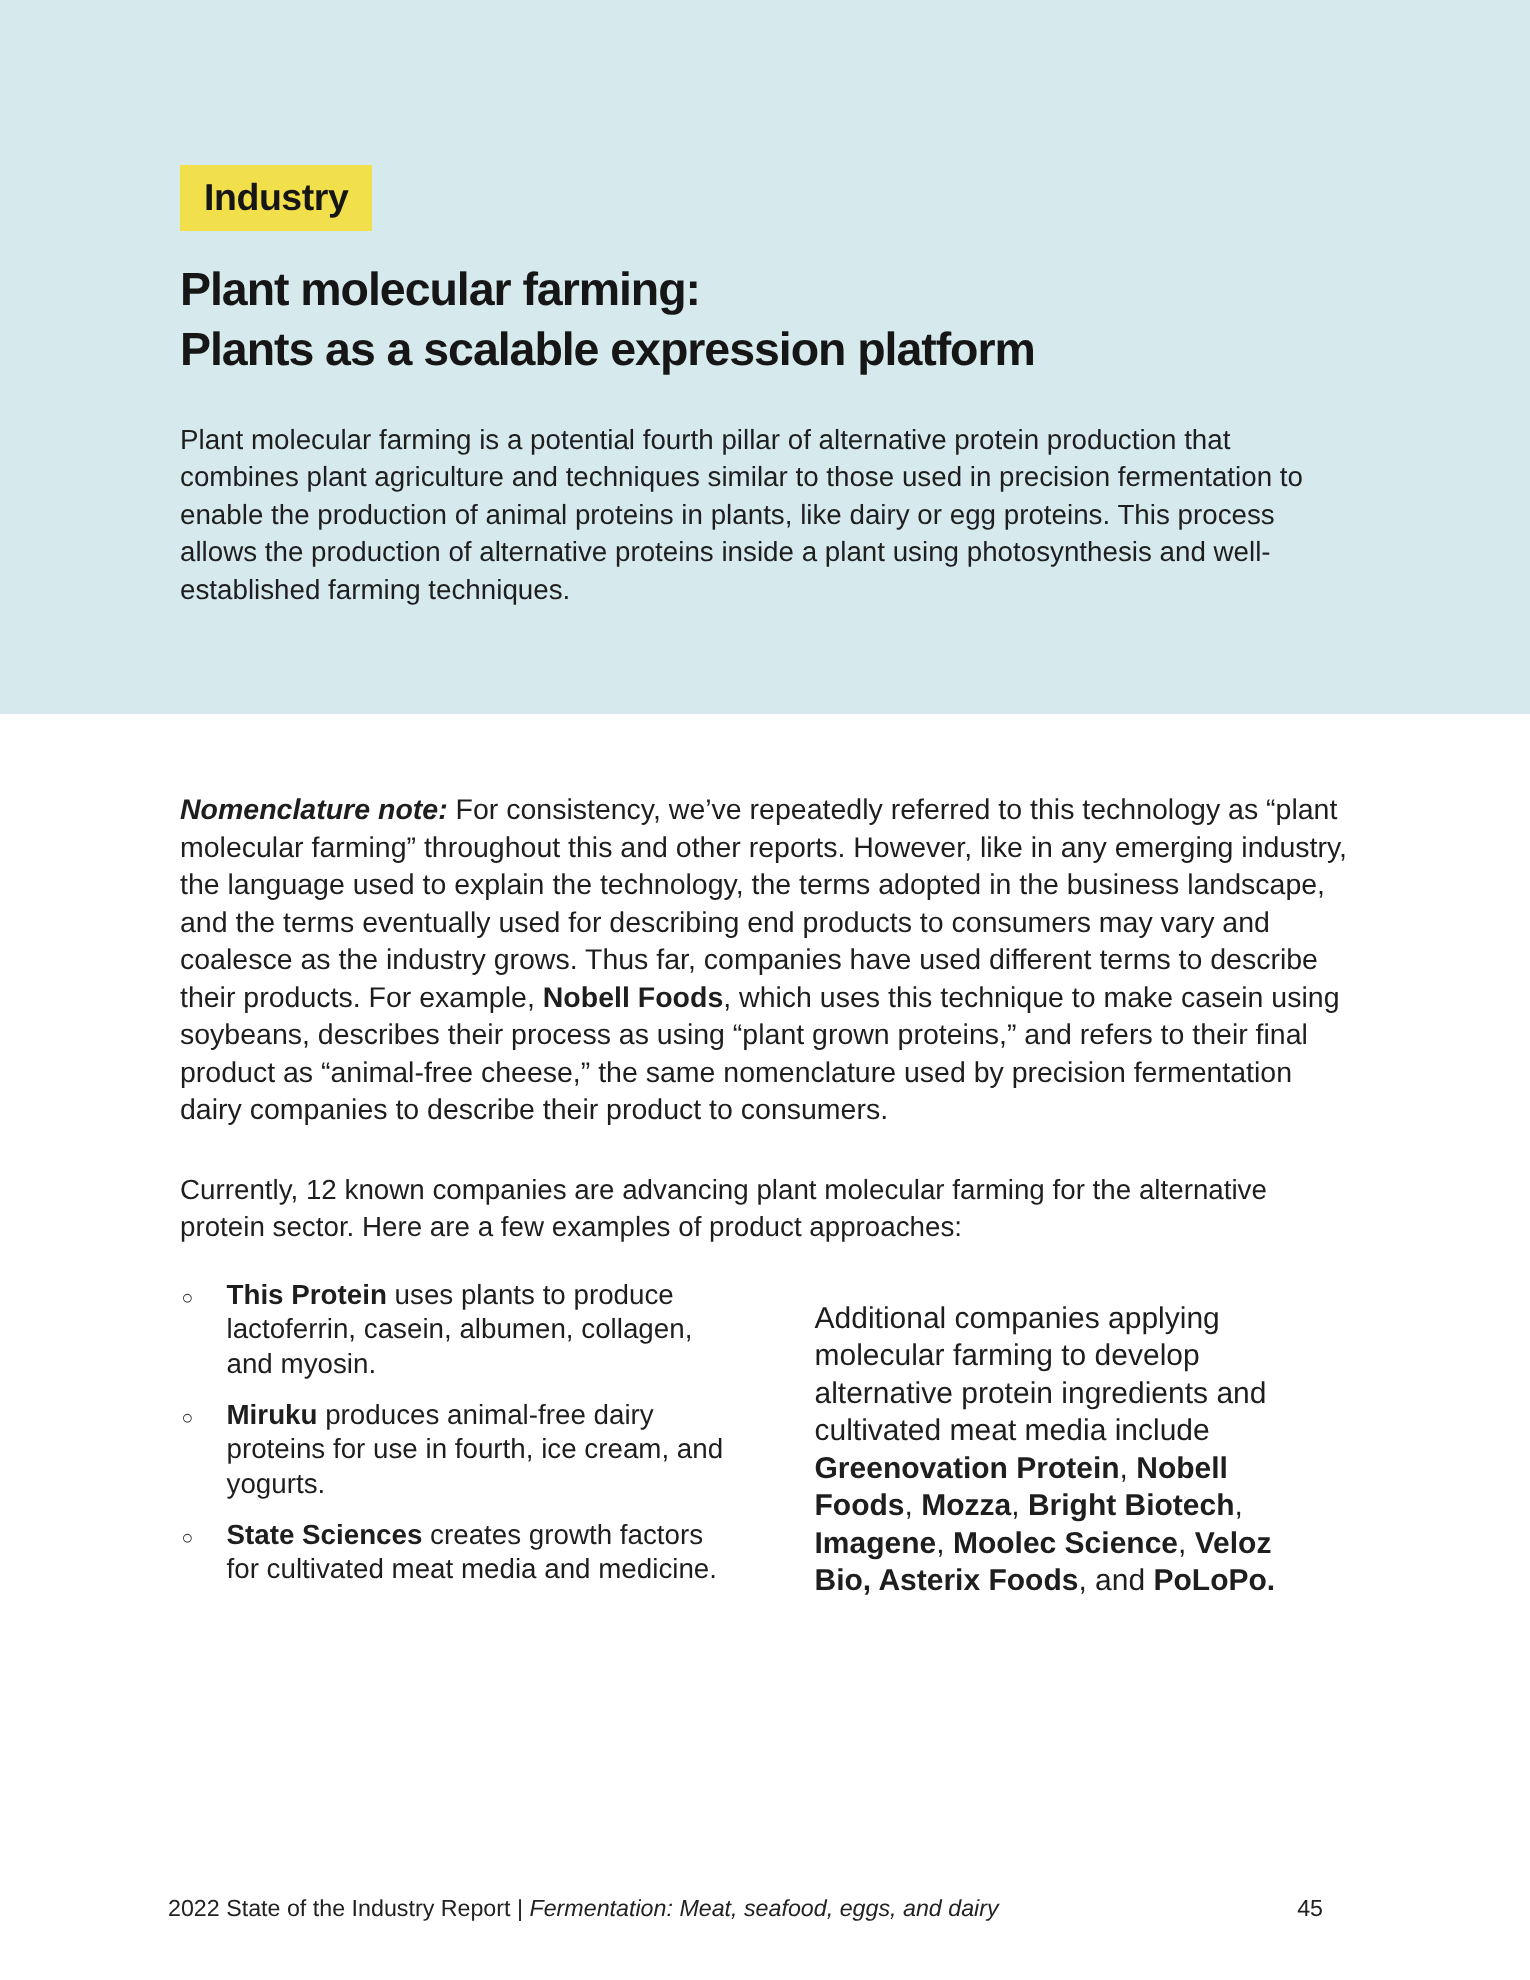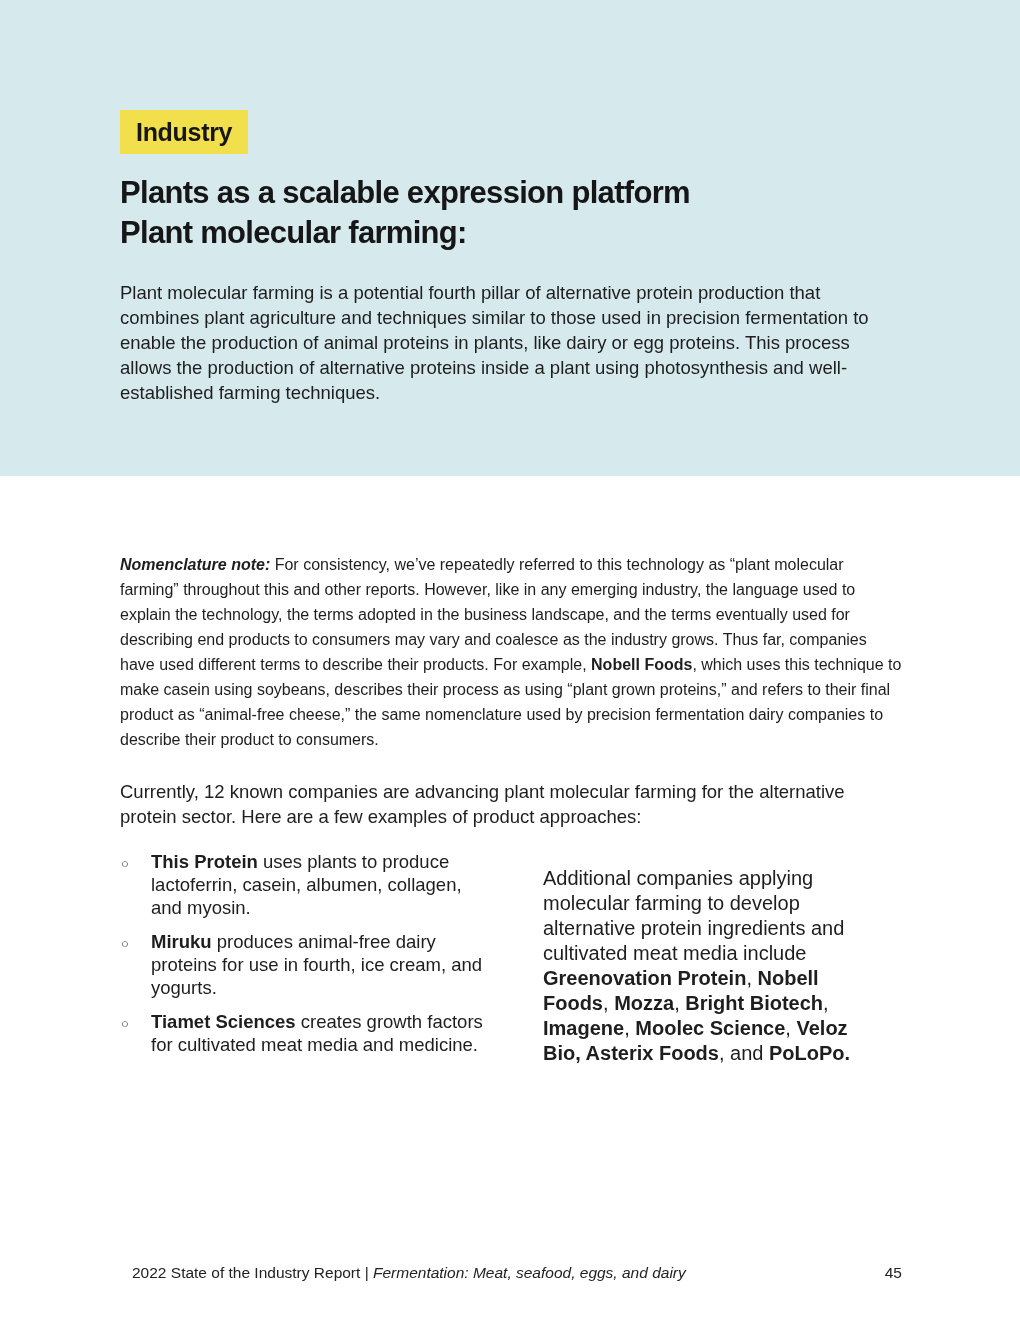--- a/index.html
+++ b/index.html
@@ -44,22 +44,22 @@
   .intro {
     margin-top: 27px;
     font-size: 18.5px;
     line-height: 25px;
     width: 778px;
   }
   .main {
     padding: 0 120px;
   }
   .note {
-    margin-top: 76px;
-    font-size: 16px;
+    margin-top: 52px;
+    font-size: 19px;
     line-height: 25px;
     width: 782px;
   }
   .companies-intro {
     margin-top: 27px;
     font-size: 18.5px;
     line-height: 25px;
     width: 782px;
   }
   .columns {
@@ -84,60 +84,60 @@
   }
   .col-right .additional {
     margin: 16px;
     font-size: 20px;
     line-height: 25px;
   }
   .b { font-weight: 700; }
   .i { font-style: italic; }
   .footer {
     position: absolute;
-    left: 132px;
+    left: 112px;
     top: 1263px;
     width: 770px;
     display: flex;
     justify-content: space-between;
     align-items: baseline;
     font-size: 15.5px;
     line-height: 20px;
     color: #222222;
   }
 </style>
 </head>
 <body>
 
 <div class="hero">
   <div class="badge">Industry</div>
   <div class="title">
+    <div>Plant molecular farming:</div>
     <div>Plants as a scalable expression platform</div>
-    <div>Plant molecular farming:</div>
   </div>
   <div class="intro">Plant molecular farming is a potential fourth pillar of alternative protein production that combines plant agriculture and techniques similar to those used in precision fermentation to enable the production of animal proteins in plants, like dairy or egg proteins. This process allows the production of alternative proteins inside a plant using photosynthesis and well-established farming techniques.</div>
 </div>
 
 <div class="main">
   <p class="note"><span class="b i">Nomenclature note:</span><span> For consistency, we’ve repeatedly referred to this technology as “plant molecular farming” throughout this and other reports. However, like in any emerging industry, the language used to explain the technology, the terms adopted in the business landscape, and the terms eventually used for describing end products to consumers may vary and coalesce as the industry grows. Thus far, companies have used different terms to describe their products. For example, </span><span class="b">Nobell Foods</span><span>, which uses this technique to make casein using soybeans, describes their process as using “plant grown proteins,” and refers to their final product as “animal-free cheese,” the same nomenclature used by precision fermentation dairy companies to describe their product to consumers.</span></p>
   <p class="companies-intro">Currently, 12 known companies are advancing plant molecular farming for the alternative protein sector. Here are a few examples of product approaches:</p>
   <div class="columns">
     <div class="col-left">
       <ul class="bullets">
         <li>
           <span class="bullet-glyph">○</span>
           <span><span class="b">This Protein</span><span> uses plants to produce lactoferrin, casein, albumen, collagen, and myosin.</span></span>
         </li>
         <li>
           <span class="bullet-glyph">○</span>
           <span><span class="b">Miruku</span><span> produces animal-free dairy proteins for use in fourth, ice cream, and yogurts.</span></span>
         </li>
         <li>
           <span class="bullet-glyph">○</span>
-          <span><span class="b">Tiamet Sciences</span><span> creates growth factors for cultivated meat media and medicine.</span></span>
+          <span><span class="b">State Sciences</span><span> creates growth factors for cultivated meat media and medicine.</span></span>
         </li>
       </ul>
     </div>
     <div class="col-right">
       <p class="additional"><span>Additional companies applying molecular farming to develop alternative protein ingredients and cultivated meat media include </span><span class="b">Greenovation Protein</span><span>, </span><span class="b">Nobell Foods</span><span>, </span><span class="b">Mozza</span><span>, </span><span class="b">Bright Biotech</span><span>, </span><span class="b">Imagene</span><span>, </span><span class="b">Moolec Science</span><span>, </span><span class="b">Veloz Bio, Asterix Foods</span><span>, and </span><span class="b">PoLoPo.</span></p>
     </div>
   </div>
 </div>
 
 <div class="footer">

